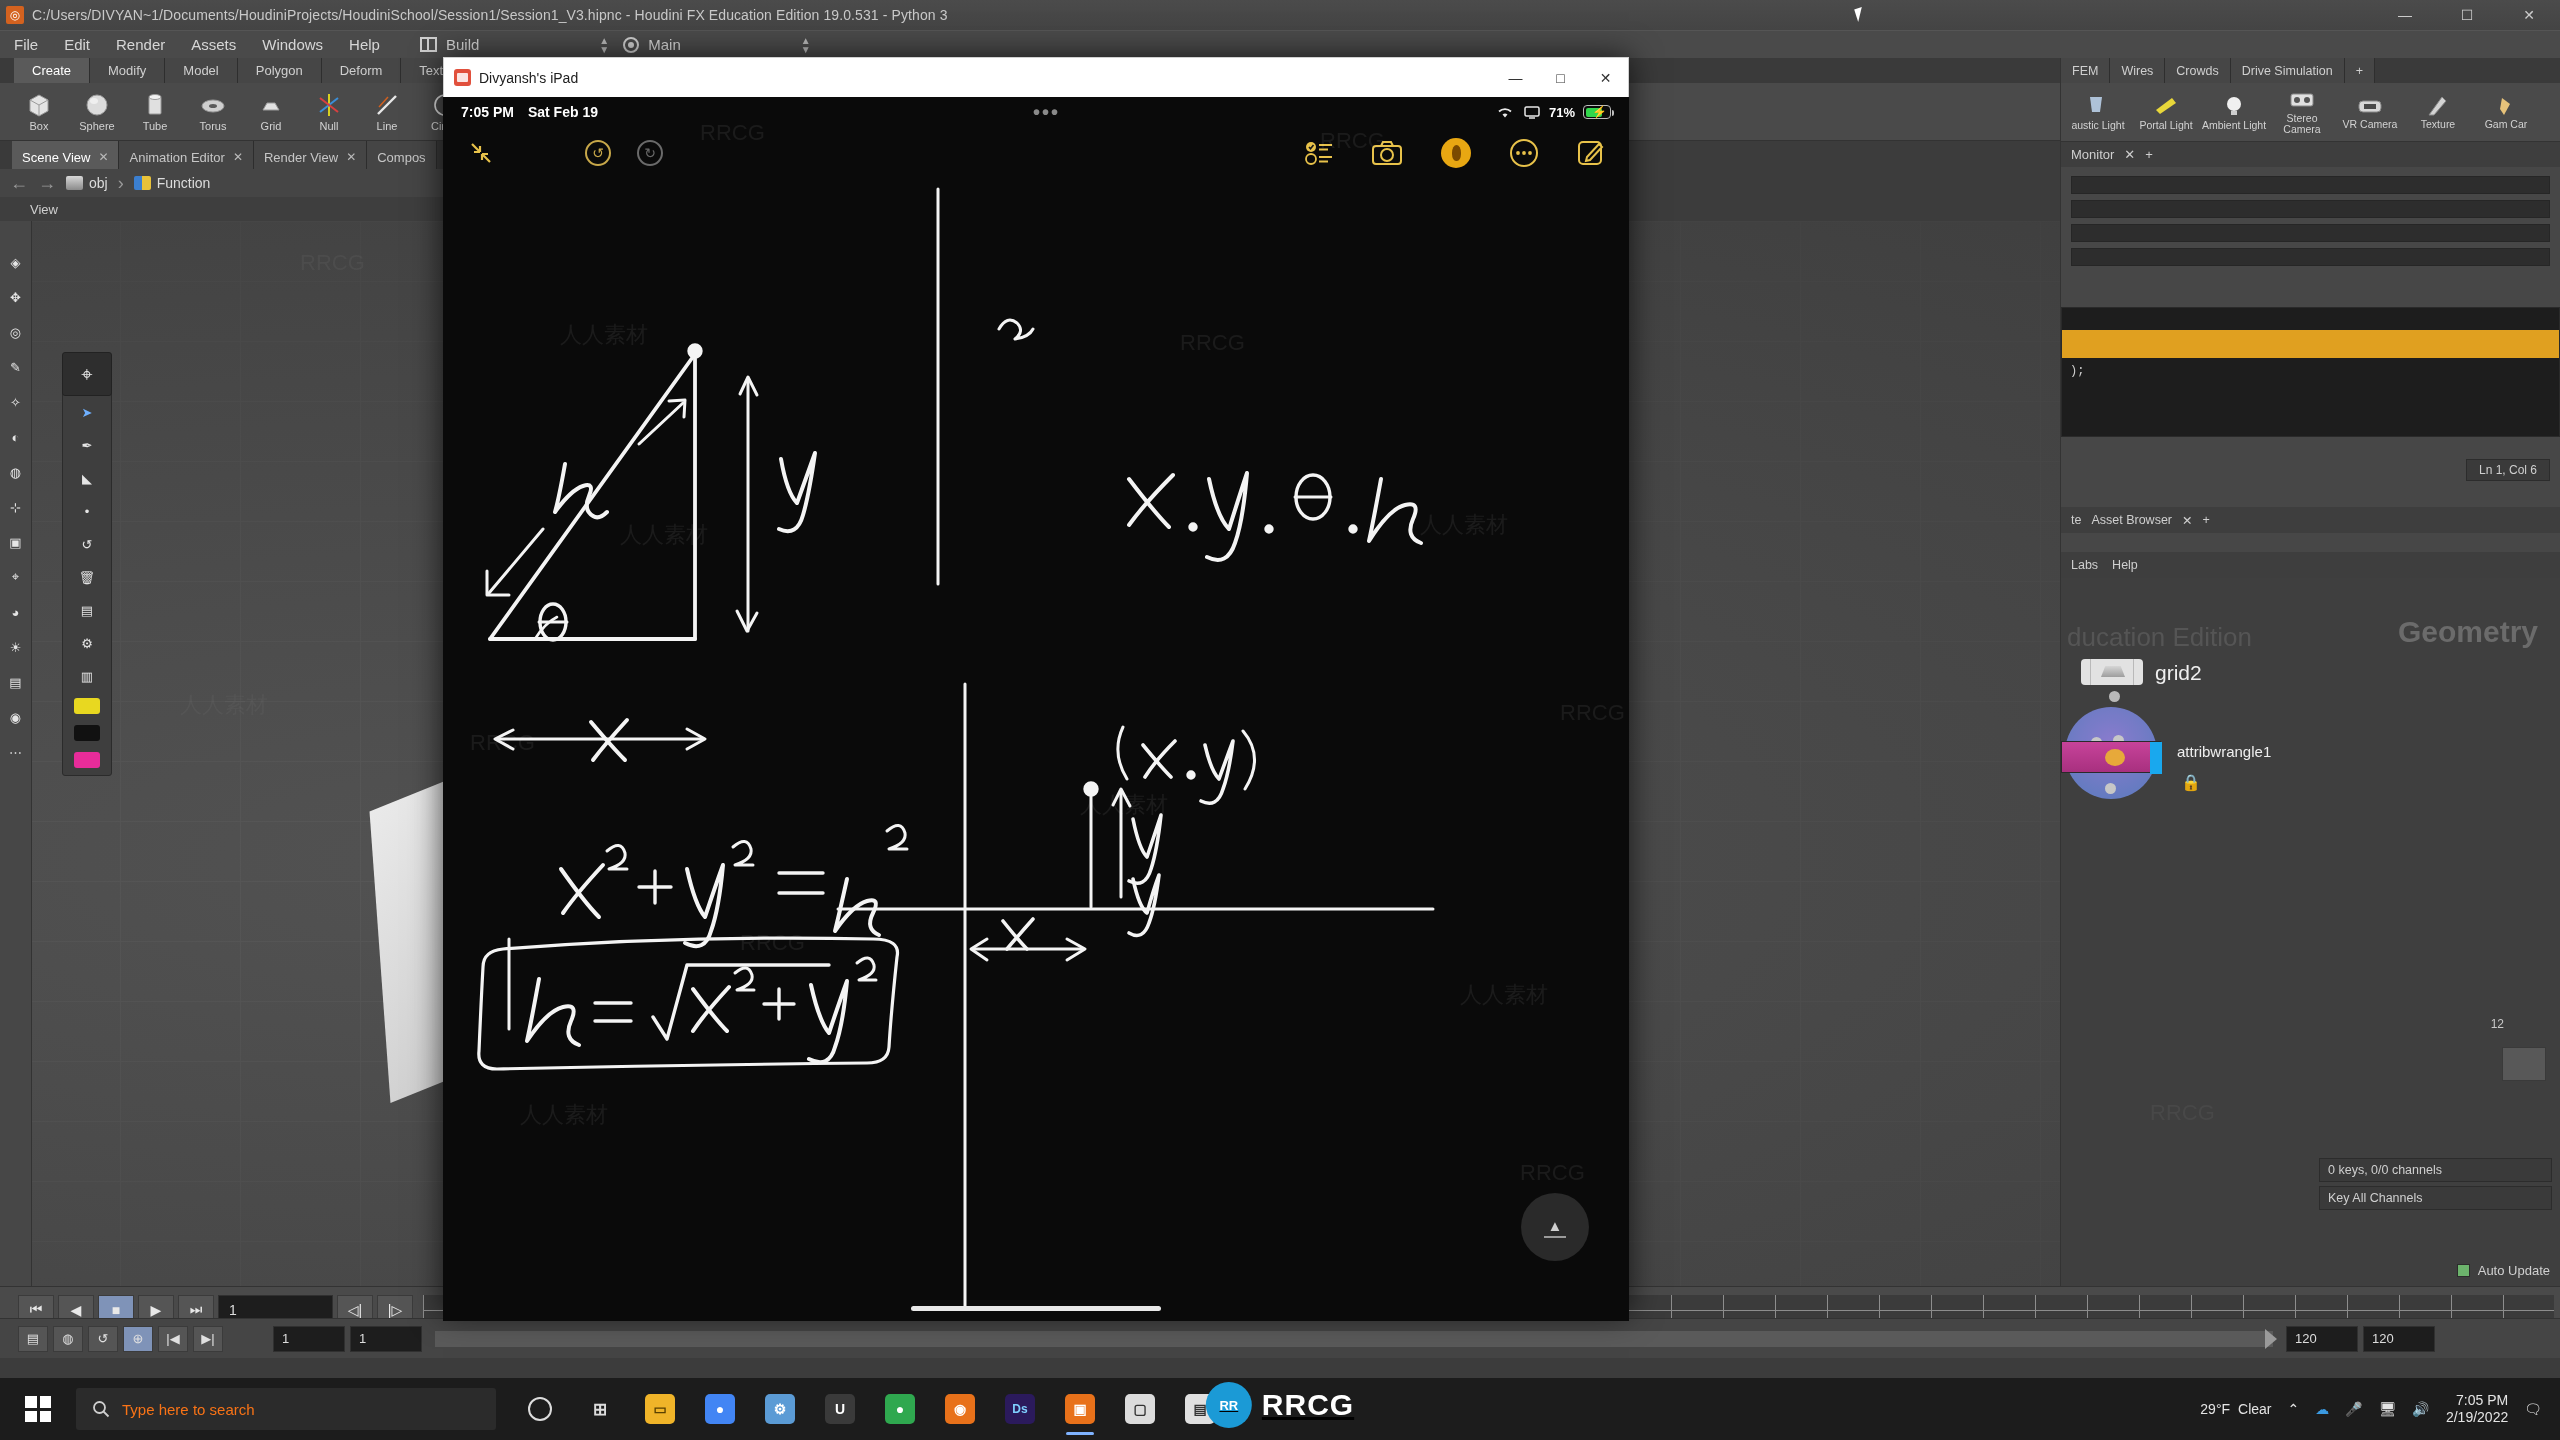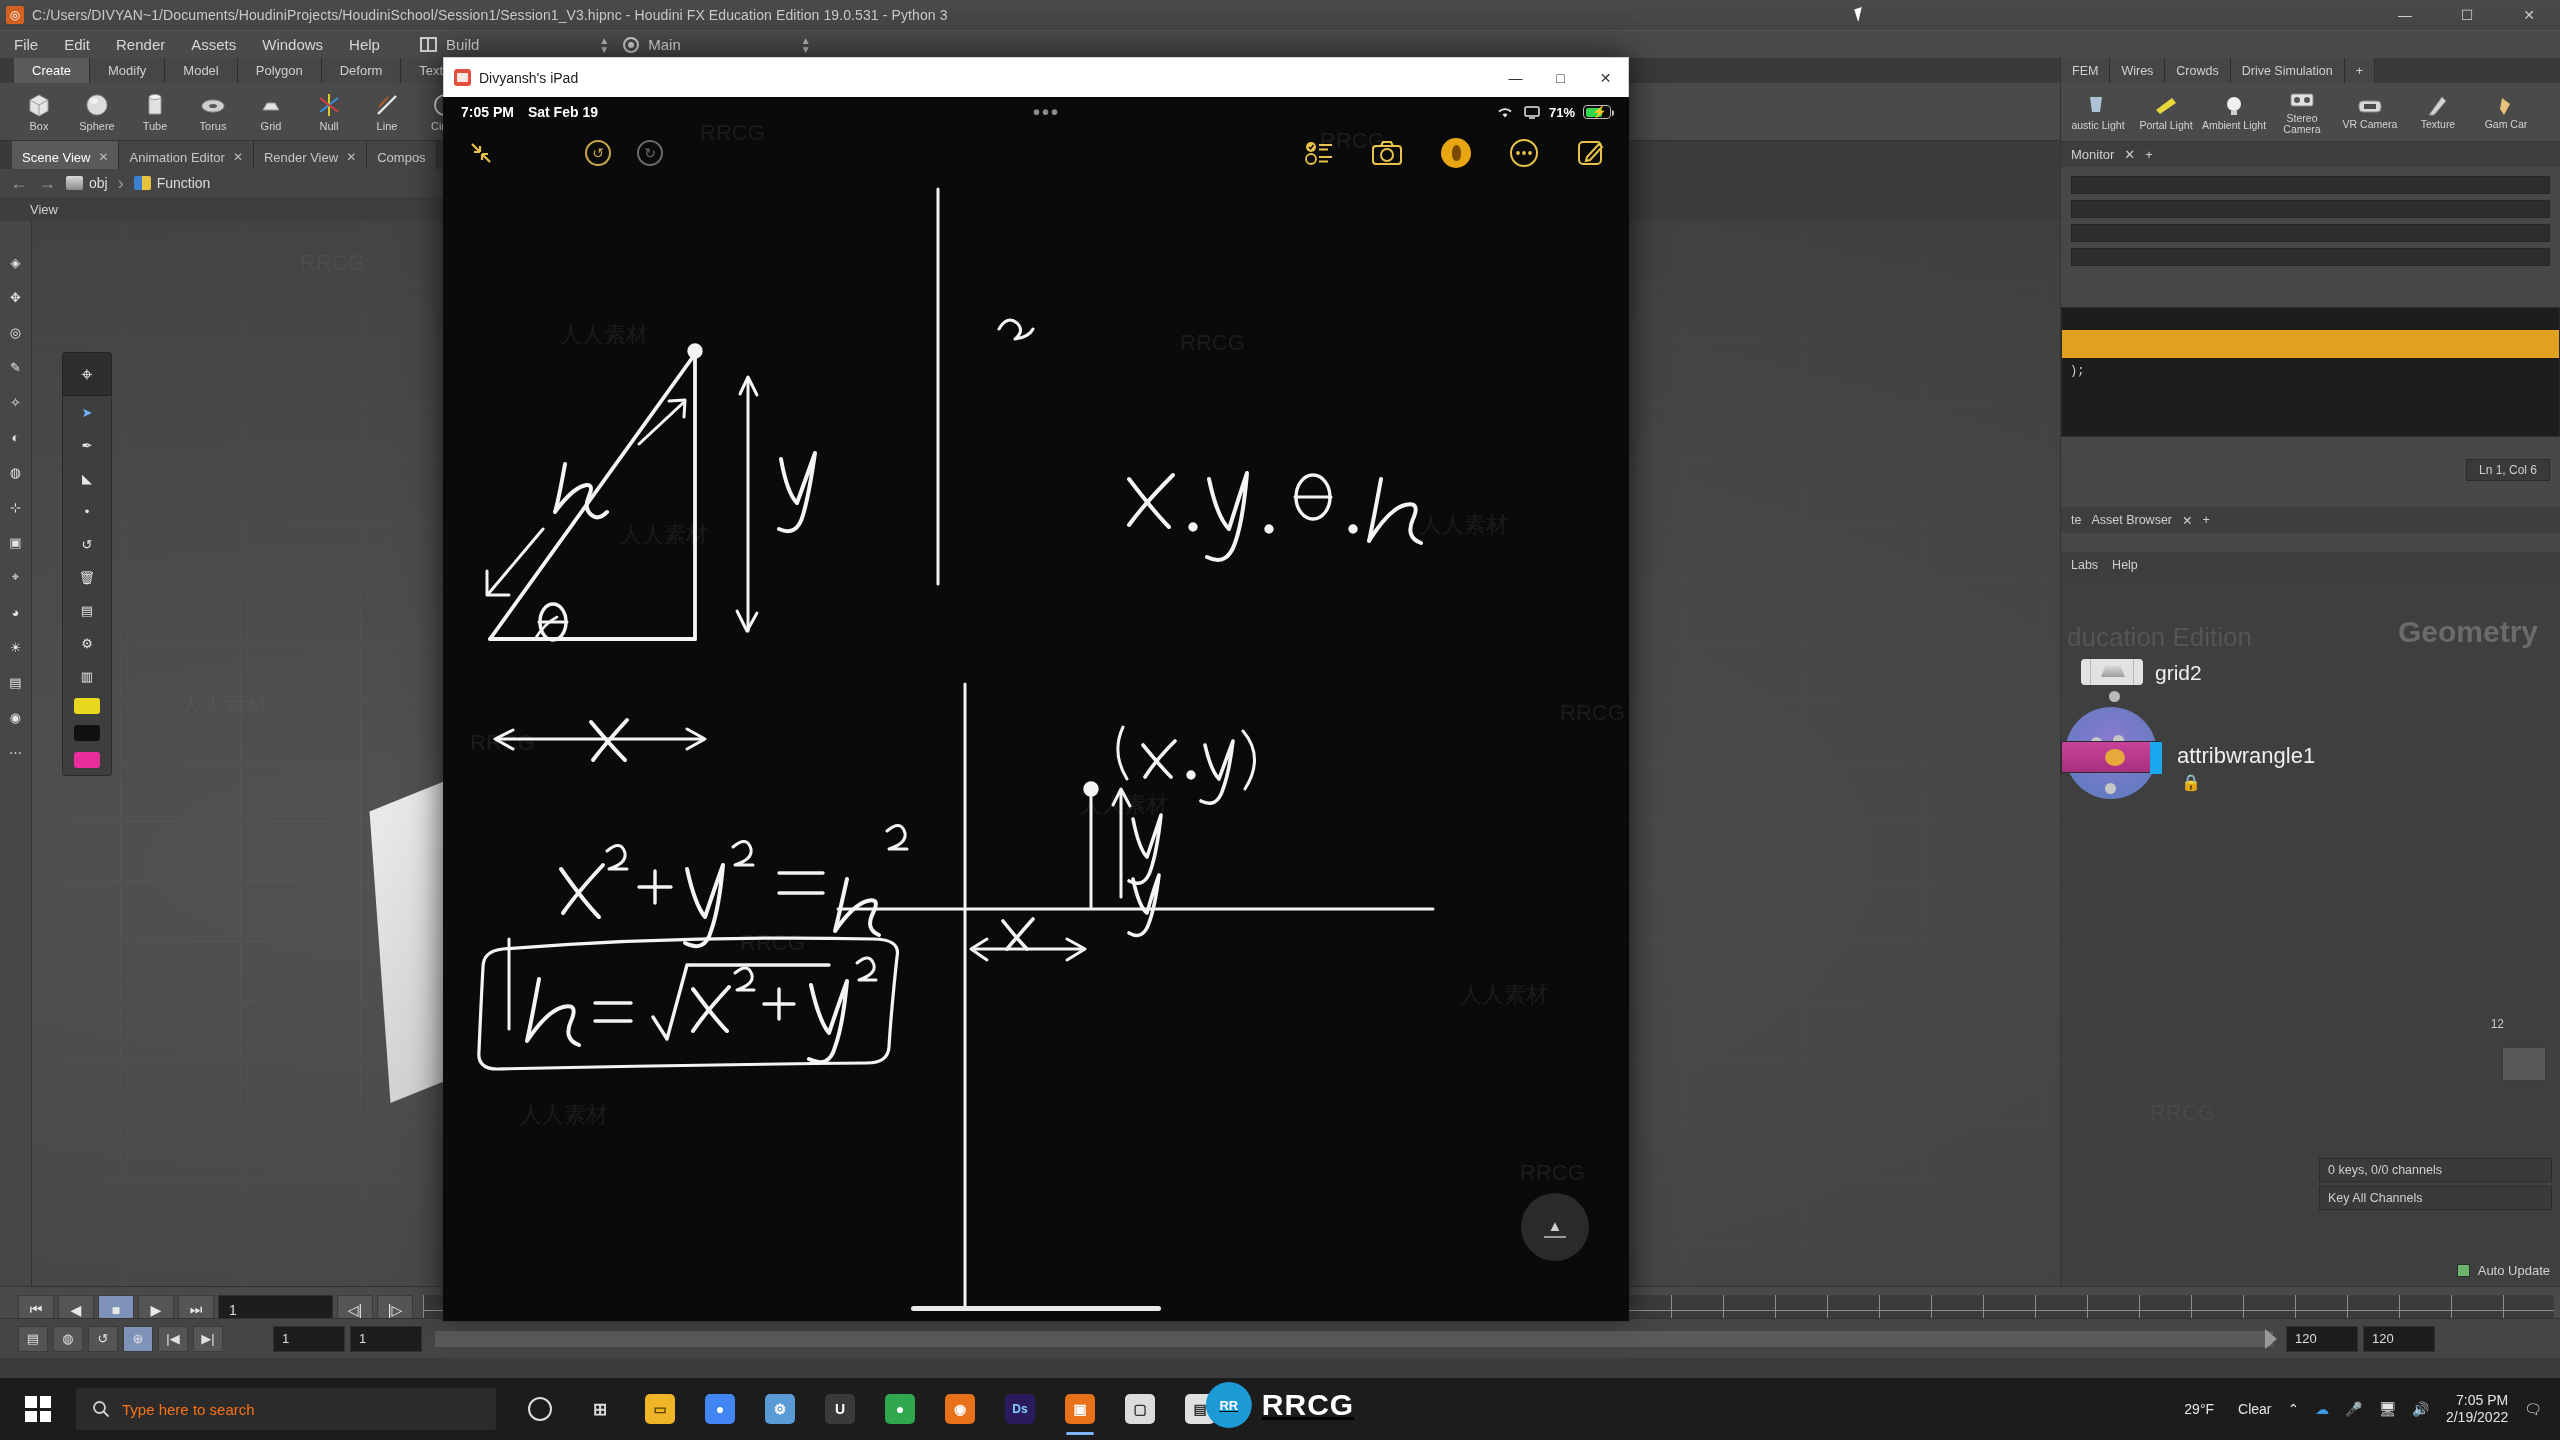--- a/index.html
+++ b/index.html
@@ -157,21 +157,21 @@
   .node-label{position:absolute;left:74px;top:2px;color:#efefef;font-size:21px;white-space:nowrap;}
   .node-dot{position:absolute;left:28px;top:32px;width:11px;height:11px;border-radius:50%;background:#b9b9b9;}
   .node-aw{position:absolute;left:4px;top:540px;}
   .aw-halo{position:absolute;left:0;top:0;width:92px;height:92px;border-radius:50%;
     background:radial-gradient(circle at 50% 40%,#8f7fd6,#5a7fc4);opacity:.95;}
   .aw-halo .d{position:absolute;width:11px;height:11px;border-radius:50%;background:#cfcfcf;}
   .aw-band{position:absolute;left:-4px;top:34px;width:100px;height:32px;background:linear-gradient(#c7439a,#a8307f);
     border:1px solid #2a2a2a;}
   .aw-band:after{content:"";position:absolute;right:-2px;top:0;width:12px;height:32px;background:#19a8ee;}
   .aw-face{position:absolute;left:40px;top:42px;width:20px;height:17px;border-radius:50%;background:#e7a93a;}
-  .aw-label{position:absolute;left:112px;top:36px;color:#efefef;font-size:22px;white-space:nowrap;}
+  .aw-label{position:absolute;left:112px;top:36px;color:#efefef;font-size:15px;white-space:nowrap;}
   .aw-lock{position:absolute;left:116px;top:66px;color:#d7b24a;font-size:16px;}
   .ch-box{position:absolute;right:8px;bottom:72px;width:240px;padding-left:7px;}
   .ch-line{height:24px;background:#3a3a3a;border:1px solid #2c2c2c;color:#cfcfcf;font-size:12.5px;display:flex;align-items:center;padding-left:8px;margin-bottom:4px;}
   .autoupd{position:absolute;right:10px;bottom:8px;display:flex;align-items:center;gap:8px;color:#d0d0d0;font-size:13px;}
   .autoupd .sq{width:13px;height:13px;background:#6cb36c;border:1px solid #2c2c2c;}
   .small-box{position:absolute;right:14px;top:880px;width:44px;height:34px;background:#585858;border:1px solid #3a3a3a;}
   .rnum{position:absolute;right:56px;top:850px;color:#c9c9c9;font-size:12px;}
 
   
   .ipad{
@@ -219,21 +219,21 @@
   .taskbar{position:absolute;left:0;bottom:0;width:2560px;height:62px;background:#1c1c1c;display:flex;align-items:center;}
   .tb-start{width:76px;height:62px;display:flex;align-items:center;justify-content:center;}
   .winlogo{width:26px;height:26px;display:grid;grid-template-columns:1fr 1fr;grid-template-rows:1fr 1fr;gap:3px;}
   .winlogo i{background:#fff;display:block;}
   .tb-search{width:420px;height:42px;background:#2b2b2b;border-radius:3px;display:flex;align-items:center;gap:12px;padding-left:16px;color:#f97316;font-size:15px;}
   .tb-apps{display:flex;align-items:center;gap:4px;margin-left:16px;}
   .tb-app{width:56px;height:56px;display:flex;align-items:center;justify-content:center;position:relative;}
   .tb-app .sq{width:30px;height:30px;border-radius:5px;display:flex;align-items:center;justify-content:center;color:#fff;font-size:14px;font-weight:bold;}
   .tb-app.active:after{content:"";position:absolute;bottom:2px;left:14px;width:28px;height:3px;background:#7fb3ff;border-radius:2px;}
   .tb-right-zone{margin-left:auto;display:flex;align-items:center;gap:16px;padding-right:18px;color:#e4e4e4;font-size:14px;}
-  .wx{display:flex;align-items:center;gap:24px;}
+  .wx{display:flex;align-items:center;gap:8px;}
   .clk{display:flex;flex-direction:column;align-items:flex-end;line-height:17px;font-size:14px;}
 
   
   .wmk{position:absolute;color:rgba(255,255,255,.07);font-size:22px;pointer-events:none;white-space:nowrap;}
   .wmk.dk{color:rgba(120,120,120,.17);}
   .rrcg-center{position:absolute;left:50%;bottom:12px;transform:translateX(-50%);display:flex;align-items:center;gap:10px;z-index:40;text-decoration:underline;}
   .rrcg-globe{width:46px;height:46px;border-radius:50%;background:#1b9ad6;display:flex;align-items:center;justify-content:center;color:#fff;font-size:13px;font-weight:bold;}
   .rrcg-txt{color:#fff;font-size:30px;font-weight:bold;letter-spacing:1px;}
   .cursor{position:absolute;left:1856px;top:8px;width:0;height:0;border-left:8px solid #fff;border-bottom:13px solid transparent;transform:rotate(-18deg);}
 </style>

